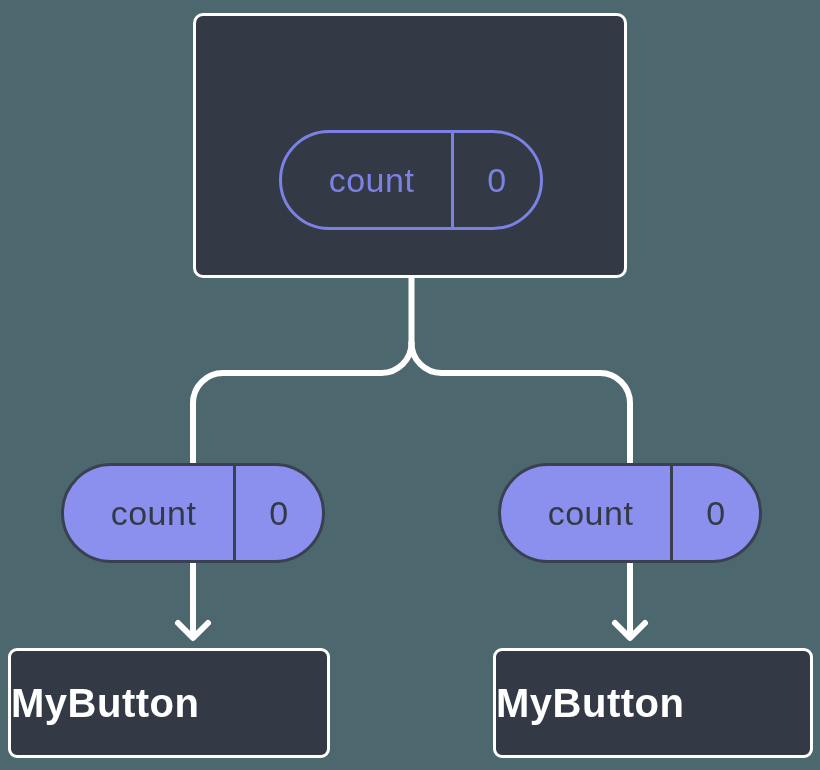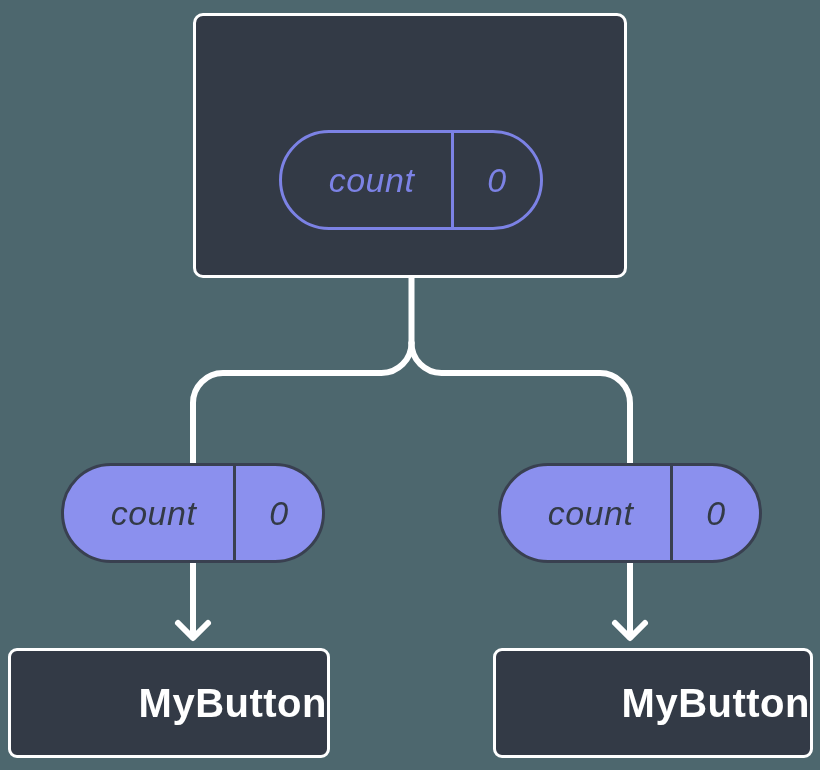--- a/index.html
+++ b/index.html
@@ -45,21 +45,21 @@
   .node-root {
     left: 193px; top: 13px;
     width: 434px; height: 265px;
     border-radius: 10px;
   }
   .node-child {
     height: 110px;
     border-radius: 9px;
     display: flex;
     align-items: center;
-    justify-content: flex-end;
+    justify-content: flex-start;
   }
   .node-child-left  { left: 8px;   top: 648px; width: 322px; }
   .node-child-right { left: 493px; top: 648px; width: 320px; }
   .node-title {
     font-size: 40px;
     font-weight: 600;
     letter-spacing: 0.5px;
     color: var(--node-text);
     text-align: center;
   }
@@ -75,21 +75,20 @@
     border-radius: 50px;
     display: flex;
     align-items: stretch;
     font-size: 34px;
     letter-spacing: 0.5px;
   }
   .pill-name, .pill-value {
     display: flex;
     align-items: center;
     justify-content: center;
-    font-style: italic;
   }
   .pill-name {
     width: 172px;
     padding-left: 10px;
   }
   .pill-value { flex: 1; }
   .pill-outline {
     left: 83px; top: 114px;   
     border: 3px solid var(--prop-outline);
     color: var(--prop-outline);

